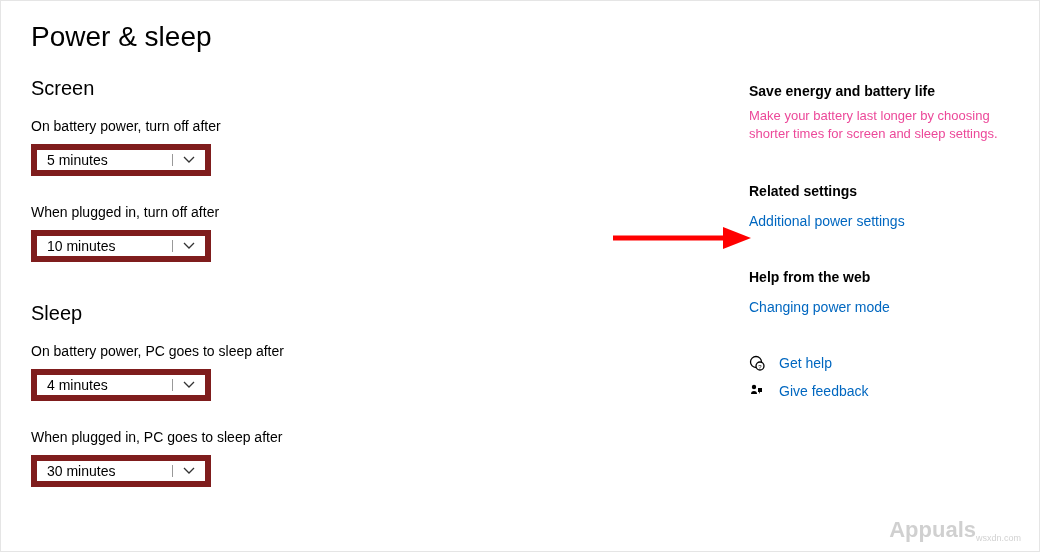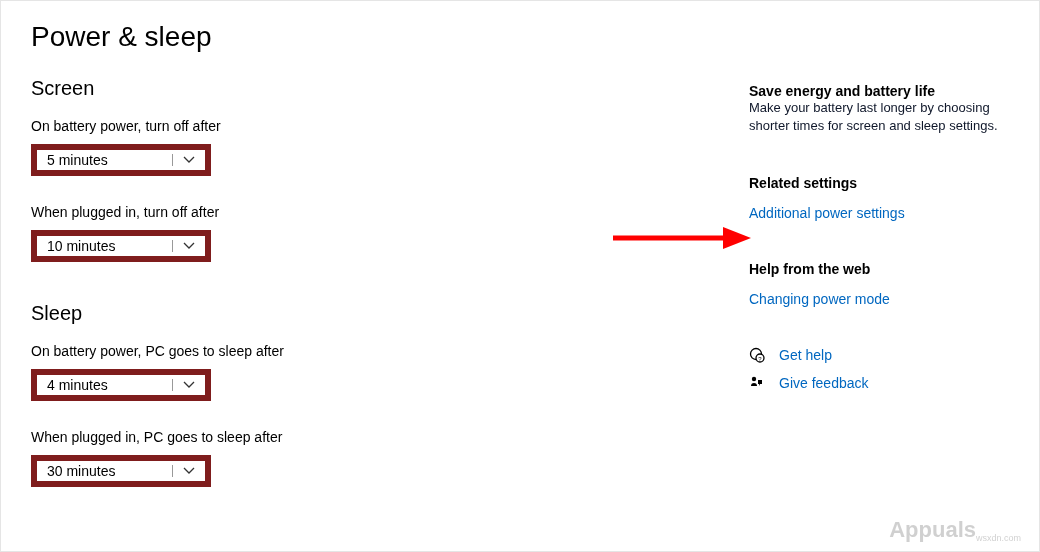--- a/index.html
+++ b/index.html
@@ -83,25 +83,25 @@
     }
     .chevron svg {
       width: 12px;
       height: 8px;
       stroke: #333;
     }
     .sidebar-heading {
       font-size: 14px;
       font-weight: 600;
       color: #000;
-      margin-bottom: 0;
+      margin-bottom: 8px;
     }
     .sidebar-text {
       font-size: 13px;
-      color: #0f172a;
+      color: #ec4899;
       line-height: 1.4;
       margin-bottom: 40px;
     }
     .sidebar-link {
       font-size: 14px;
       color: #0067c0;
       text-decoration: none;
       cursor: pointer;
       display: block;
       margin-bottom: 40px;

